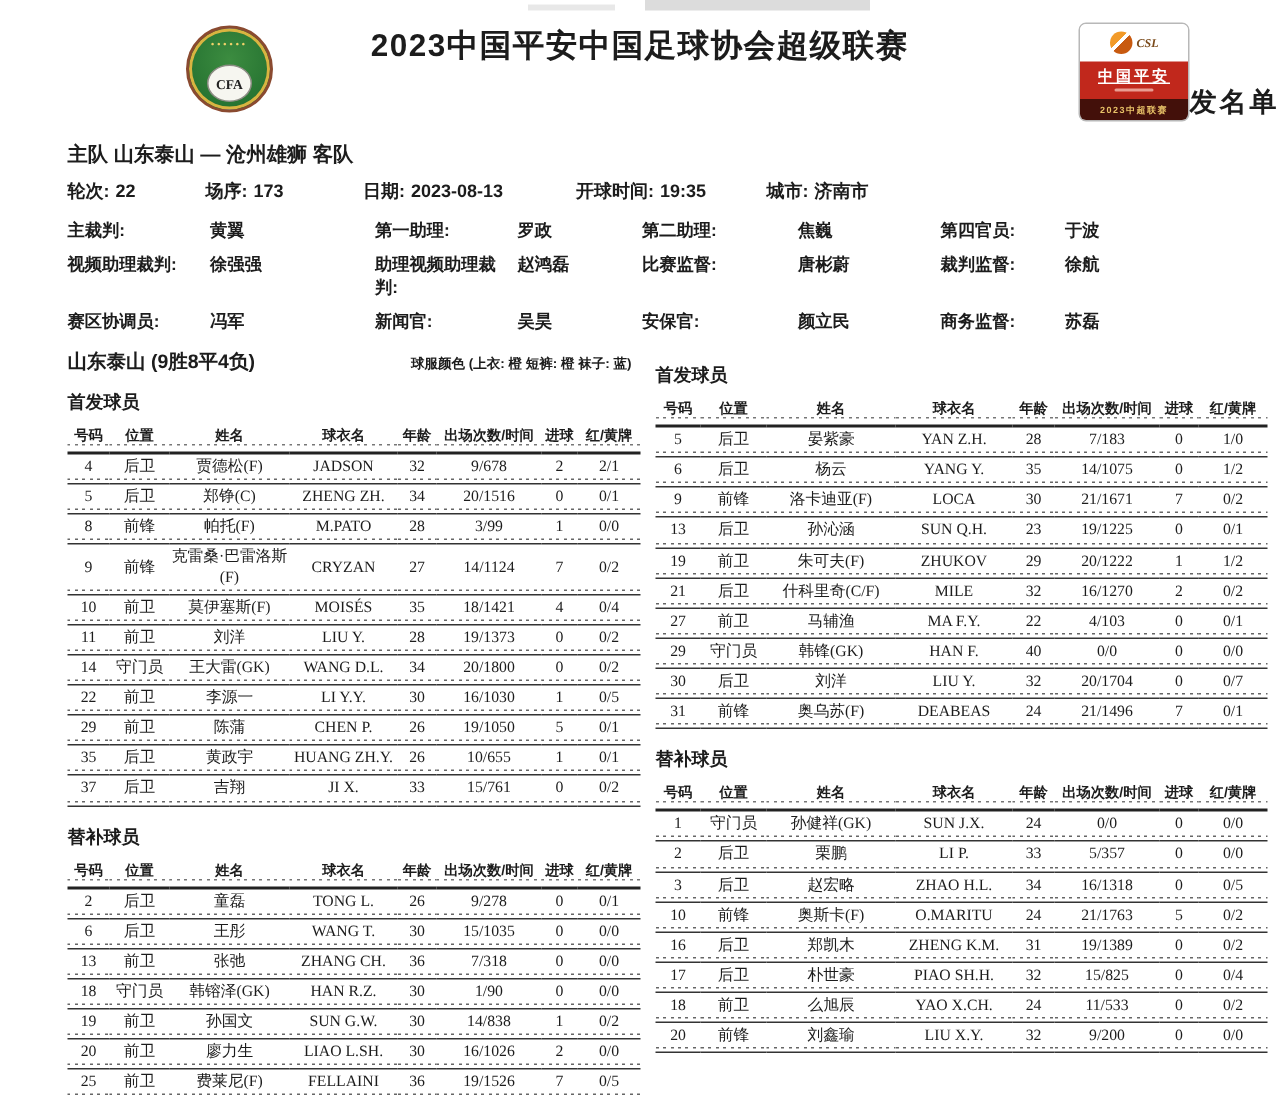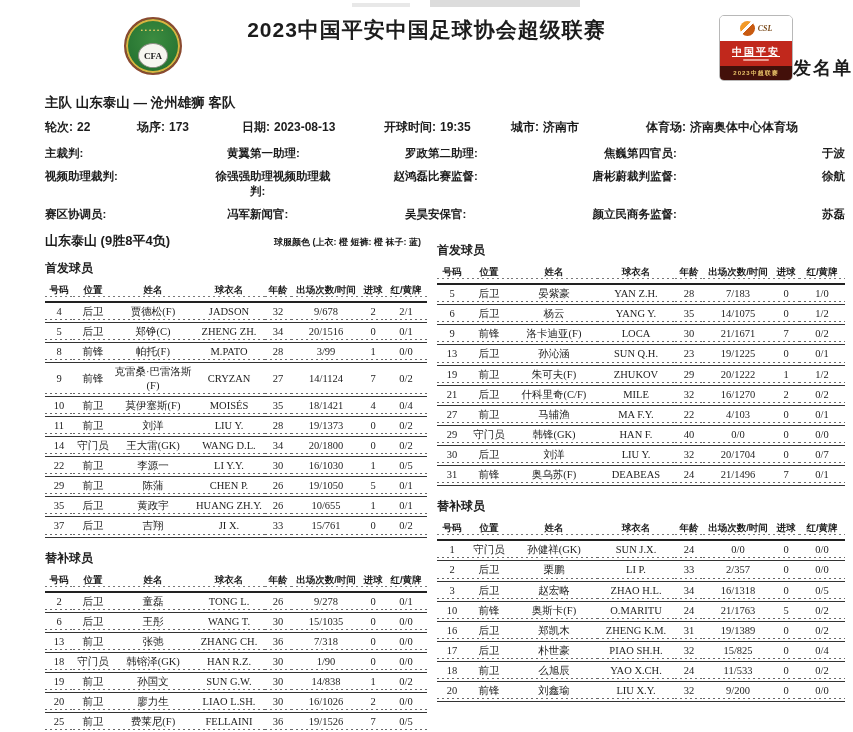--- a/index.html
+++ b/index.html
@@ -45,21 +45,21 @@
 
   
   .match { padding:2px 8px 0 45px; }
   .teams-line { font-size:13.5px; font-weight:800; }
   .info-grid { display:grid; grid-template-columns:92px 105px 142px 127px 135px auto;
     margin-top:7px; font-size:12px; font-weight:700; }
   .info-item .v { margin-left:4px; }
   .officials { display:grid; grid-template-columns:95px 110px 95px 83px 104px 95px 83px auto;
     margin-top:10px; row-gap:8px; font-size:11.5px; font-weight:700; }
   .officials .lab { color:#1c1c1c; }
-  .officials .val { color:#1c1c1c;text-align:right; }
+  .officials .val { color:#1c1c1c; }
 
   
   .teams { display:flex; gap:10px; padding:10px 8px 0 45px; }
   .team-col { flex:0 0 382px; }
   .team-col.away { flex:1 1 auto; }
   .team-head { display:flex; align-items:baseline; justify-content:space-between; }
   .team-name { font-size:13px; font-weight:700; white-space:nowrap; }
   .team-kit { font-size:9px; font-weight:700; white-space:nowrap; padding-right:6px; }
   .sec-label { font-size:12px; font-weight:800; margin:10px 0 4px; }
   .sec-label.subs { margin-top:12px; }
@@ -111,21 +111,20 @@
 
   <div class="match">
     <div class="teams-line">主队 山东泰山 — 沧州雄狮 客队</div>
 
     <div class="info-grid">
       <span class="info-item"><span>轮次:</span><span class="v">22</span></span>
       <span class="info-item"><span>场序:</span><span class="v">173</span></span>
       <span class="info-item"><span>日期:</span><span class="v">2023-08-13</span></span>
       <span class="info-item"><span>开球时间:</span><span class="v">19:35</span></span>
       <span class="info-item"><span>城市:</span><span class="v">济南市</span></span>
-      <span class="info-item"><span>体育场:</span><span class="v">济南奥体中心体育场</span></span>
     </div>
 
     <div class="officials">
       <span class="lab">主裁判:</span>
       <span class="val">黄翼</span>
       <span class="lab">第一助理:</span>
       <span class="val">罗政</span>
       <span class="lab">第二助理:</span>
       <span class="val">焦巍</span>
       <span class="lab">第四官员:</span>
@@ -556,21 +555,21 @@
               <td>0/0</td>
               <td>0</td>
               <td>0/0</td>
             </tr>
             <tr>
               <td>2</td>
               <td>后卫</td>
               <td>栗鹏</td>
               <td>LI P.</td>
               <td>33</td>
-              <td>2/357</td>
+              <td>5/357</td>
               <td>0</td>
               <td>0/0</td>
             </tr>
             <tr>
               <td>3</td>
               <td>后卫</td>
               <td>赵宏略</td>
               <td>ZHAO H.L.</td>
               <td>34</td>
               <td>16/1318</td>

